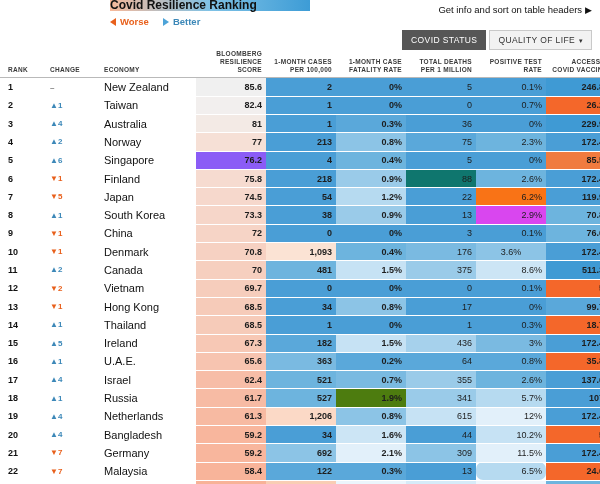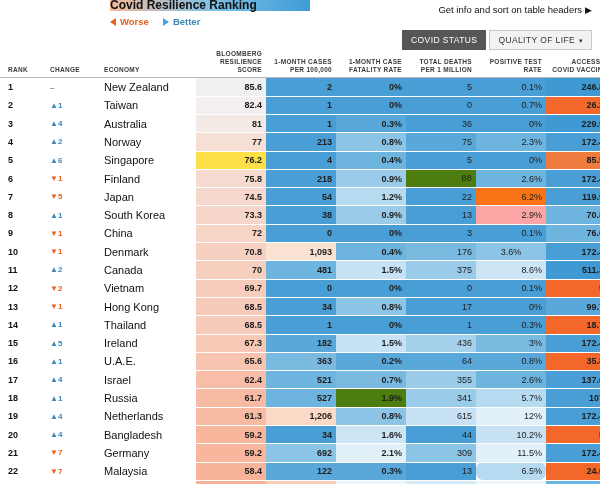--- a/index.html
+++ b/index.html
@@ -178,35 +178,35 @@
           <td class="cell bold" style="background: rgb(74, 158, 214);">213</td>
           <td class="cell bold" style="background: rgb(140, 196, 230);">0.8%</td>
           <td class="cell" style="background: rgb(90, 168, 218);">75</td>
           <td class="cell" style="background: rgb(109, 180, 222);">2.3%</td>
           <td class="cell access bold" style="background: rgb(74, 158, 214);">172.4%</td>
         </tr>
         <tr>
           <td class="rank">5</td>
           <td class="change up">▲6</td>
           <td class="economy">Singapore</td>
-          <td class="cell score-txt" style="background: #fde047;">76.2</td>
+          <td class="cell score-txt" style="background: #8b5cf6;">76.2</td>
           <td class="cell bold" style="background: rgb(74, 158, 214);">4</td>
           <td class="cell bold" style="background: rgb(109, 180, 222);">0.4%</td>
           <td class="cell" style="background: rgb(74, 158, 214);">5</td>
           <td class="cell" style="background: rgb(74, 158, 214);">0%</td>
           <td class="cell access bold" style="background: rgb(240, 123, 63);">85.5%</td>
         </tr>
         <tr>
           <td class="rank">6</td>
           <td class="change down">▼1</td>
           <td class="economy">Finland</td>
           <td class="cell score-txt" style="background: rgb(246, 219, 208);">75.8</td>
           <td class="cell bold" style="background: rgb(74, 158, 214);">218</td>
           <td class="cell bold" style="background: rgb(154, 203, 233);">0.9%</td>
-          <td class="cell" style="background: #4d7c0f; font-family: Liberation Mono, monospace;">88</td>
+          <td class="cell" style="background: #0f766e;">88</td>
           <td class="cell" style="background: rgb(109, 180, 222);">2.6%</td>
           <td class="cell access bold" style="background: rgb(74, 158, 214);">172.4%</td>
         </tr>
         <tr>
           <td class="rank">7</td>
           <td class="change down">▼5</td>
           <td class="economy">Japan</td>
           <td class="cell score-txt" style="background: rgb(246, 216, 204);">74.5</td>
           <td class="cell bold" style="background: rgb(74, 158, 214);">54</td>
           <td class="cell bold" style="background: rgb(182, 218, 240);">1.2%</td>
@@ -215,21 +215,21 @@
           <td class="cell access bold" style="background: rgb(74, 158, 214);">119.9%</td>
         </tr>
         <tr>
           <td class="rank">8</td>
           <td class="change up">▲1</td>
           <td class="economy">South Korea</td>
           <td class="cell score-txt" style="background: rgb(246, 214, 201);">73.3</td>
           <td class="cell bold" style="background: rgb(74, 158, 214);">38</td>
           <td class="cell bold" style="background: rgb(154, 203, 233);">0.9%</td>
           <td class="cell" style="background: rgb(74, 158, 214);">13</td>
-          <td class="cell" style="background: #fca5a5;">2.9%</td>
+          <td class="cell" style="background: #d946ef;">2.9%</td>
           <td class="cell access bold" style="background: rgb(109, 180, 222);">70.8%</td>
         </tr>
         <tr>
           <td class="rank">9</td>
           <td class="change down">▼1</td>
           <td class="economy">China</td>
           <td class="cell score-txt" style="background: rgb(246, 212, 198);">72</td>
           <td class="cell bold" style="background: rgb(74, 158, 214);">0</td>
           <td class="cell bold" style="background: rgb(74, 158, 214);">0%</td>
           <td class="cell" style="background: rgb(74, 158, 214);">3</td>

